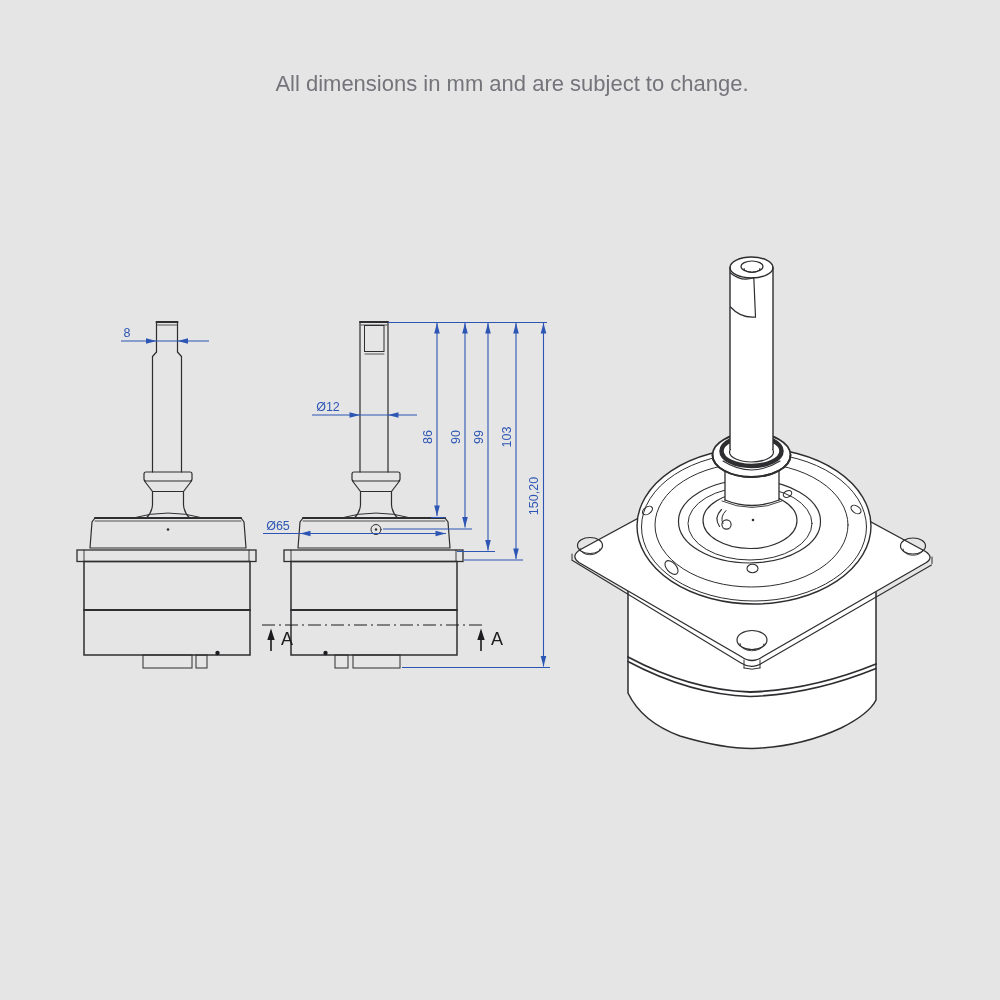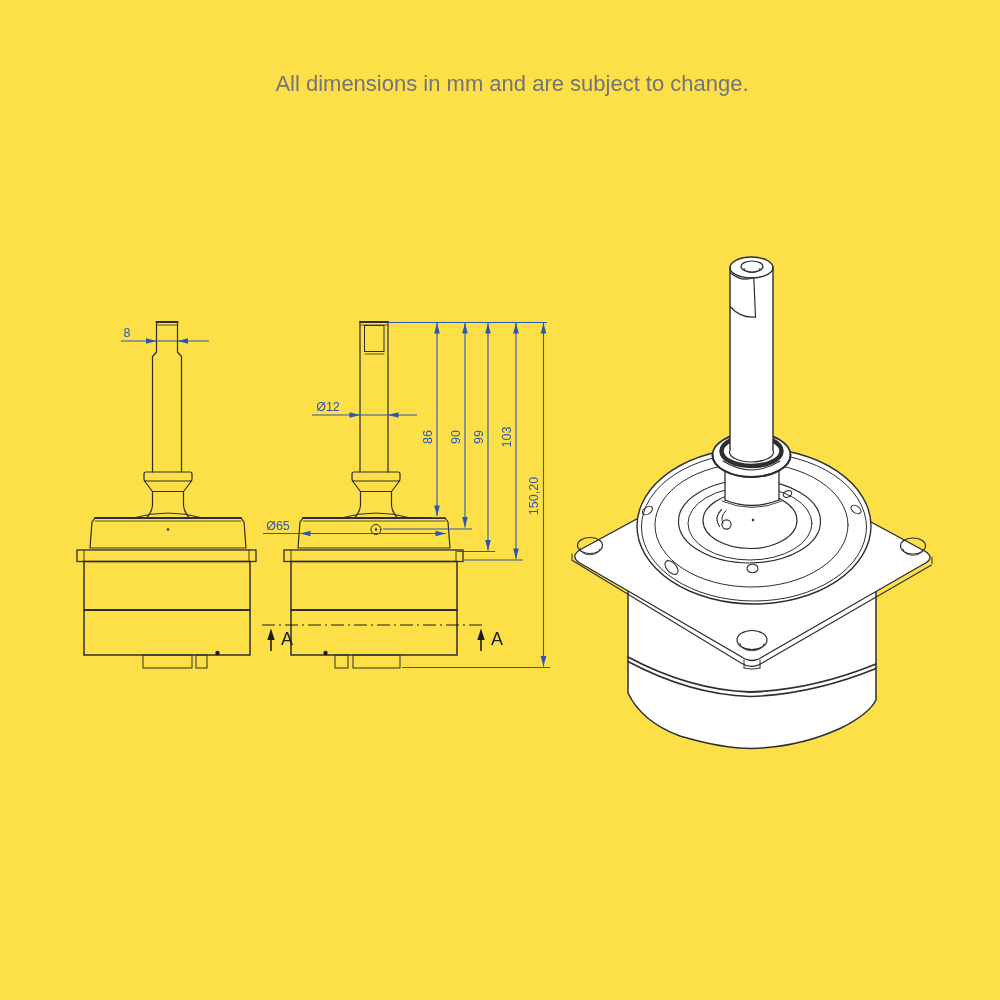--- a/index.html
+++ b/index.html
@@ -1,16 +1,16 @@
 <!DOCTYPE html>
 <html><head>
 <meta charset="utf-8">
 <style>
   html,body{margin:0;padding:0;background:#ffffff;}
-  .canvas{position:relative;width:1000px;height:1000px;background:#fde047;overflow:hidden;
+  .canvas{position:relative;width:1000px;height:1000px;background:#e5e5e5;overflow:hidden;
           font-family:"Liberation Sans", sans-serif;}
   .note{position:absolute;left:240px;top:71px;width:544px;text-align:center;
         font-size:22px;letter-spacing:0px;color:#74747b;}
   svg{position:absolute;left:0;top:0;}
   svg text{font-family:"Liberation Sans", sans-serif;}
   .dim{fill:#2d56b4;font-size:12.5px;}
   .sec{fill:#1c1c1e;font-size:18px;}
 </style>
 </head>
 <body>

